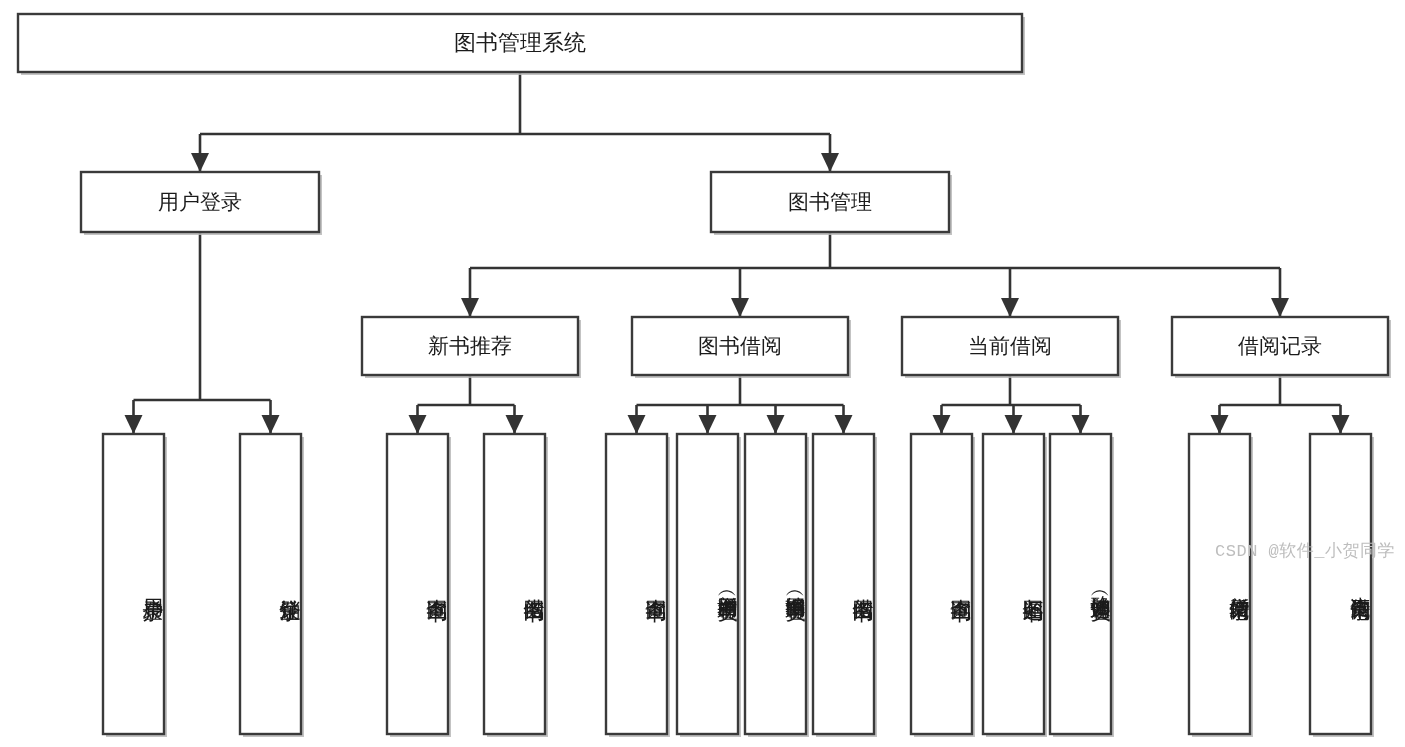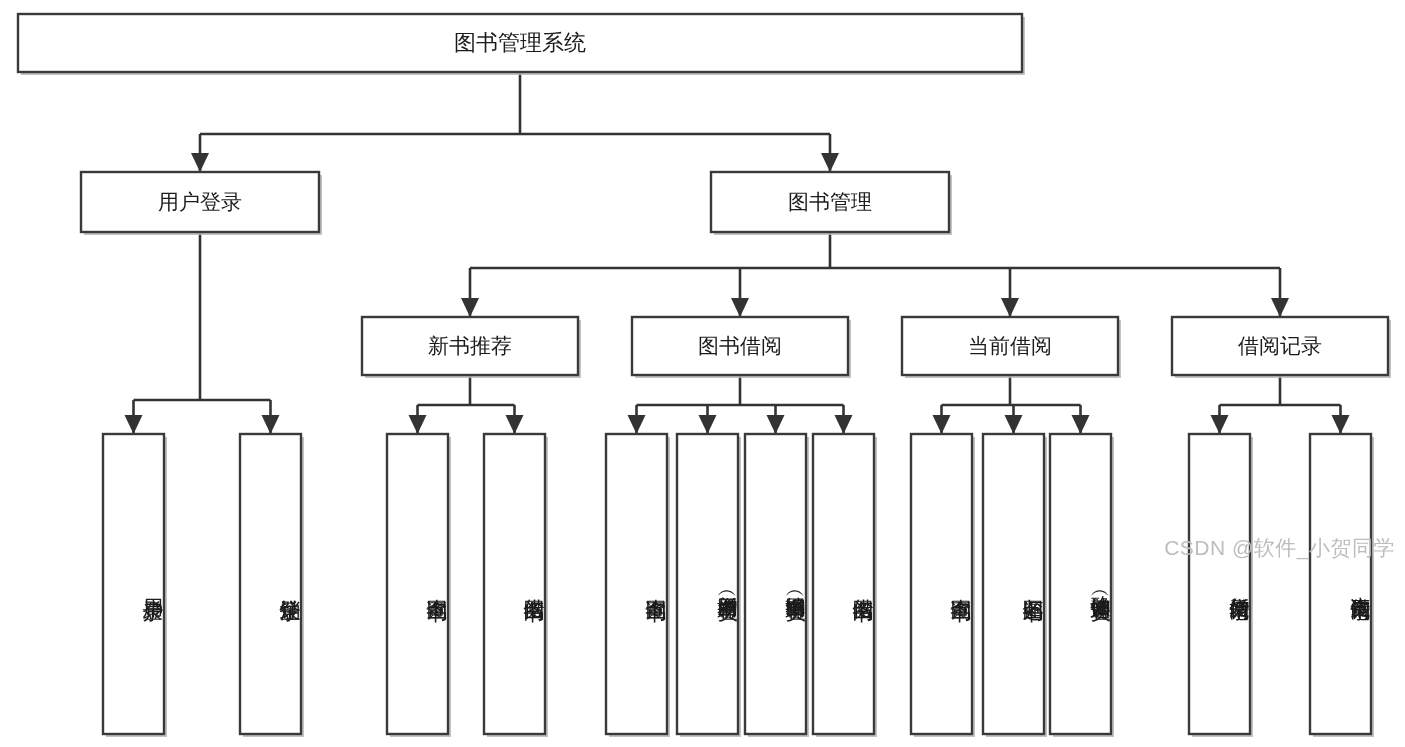--- a/index.html
+++ b/index.html
@@ -70,22 +70,22 @@
     text-align: center;
     display: flex;
     align-items: flex-start;
     justify-content: center;
     pointer-events: none;
   }
   .watermark {
     position: absolute;
     right: 10px;
     bottom: 4px;
-    font-family: Liberation Sans, sans-serif;
-    font-size: 21px;
+    font-family: Liberation Mono, monospace;
+    font-size: 17px;
     color: #bdbdbd;
     letter-spacing: 0.5px;
     user-select: none;
     margin-top: 8px;
   }
 </style>
 </head>
 <body>
 
 <div id="diagram-root">

